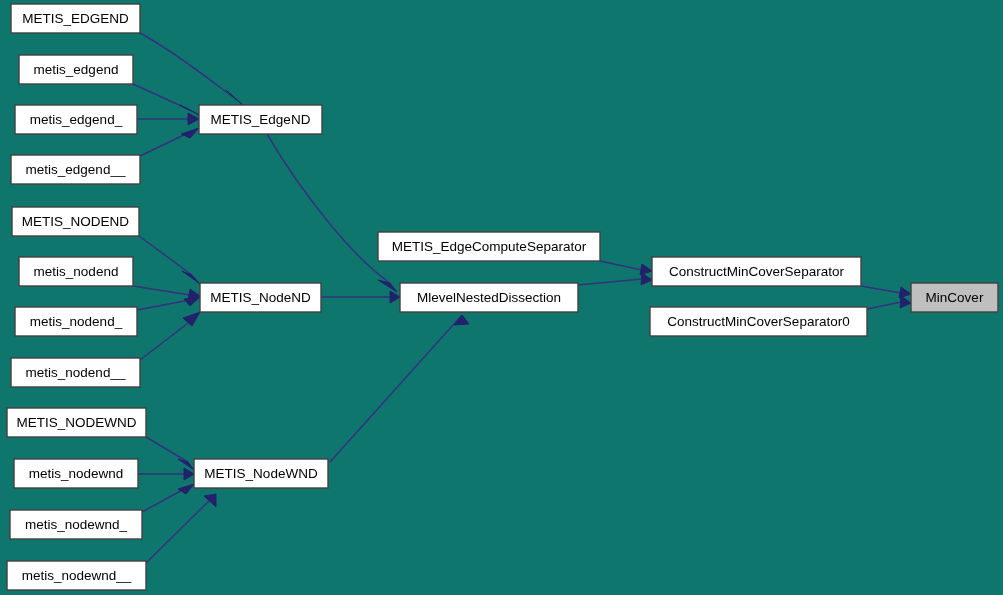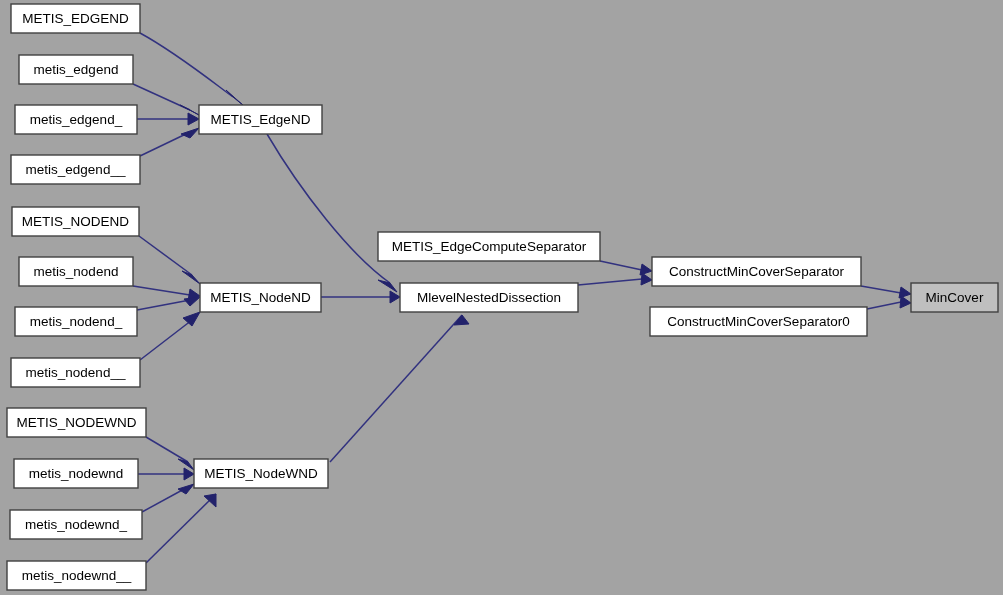--- a/index.html
+++ b/index.html
@@ -4,21 +4,21 @@
 <style>
   html, body {
     margin: 0;
     padding: 0;
     background: #ffffff;
   }
   #canvas-wrap {
     position: relative;
     width: 1003px;
     height: 595px;
-    background: #a3a3a3;
+    background: #0f766e;
     overflow: hidden;
   }
   svg#callgraph {
     display: block;
     width: 1003px;
     height: 595px;
     font-family: "Liberation Sans", sans-serif;
   }
   .node-box {
     fill: #ffffff;

